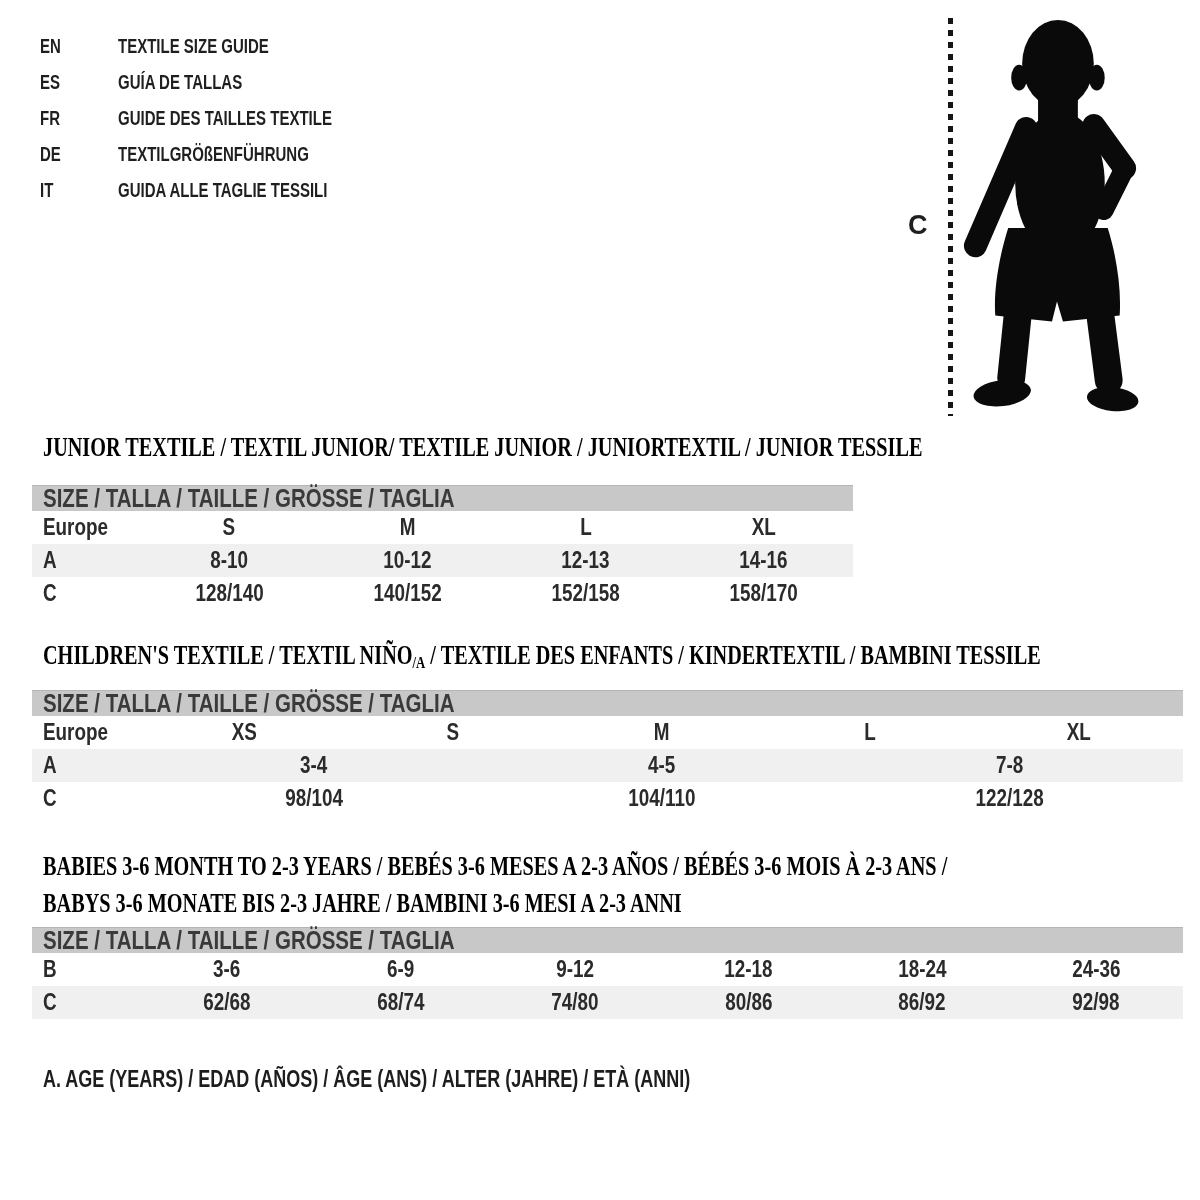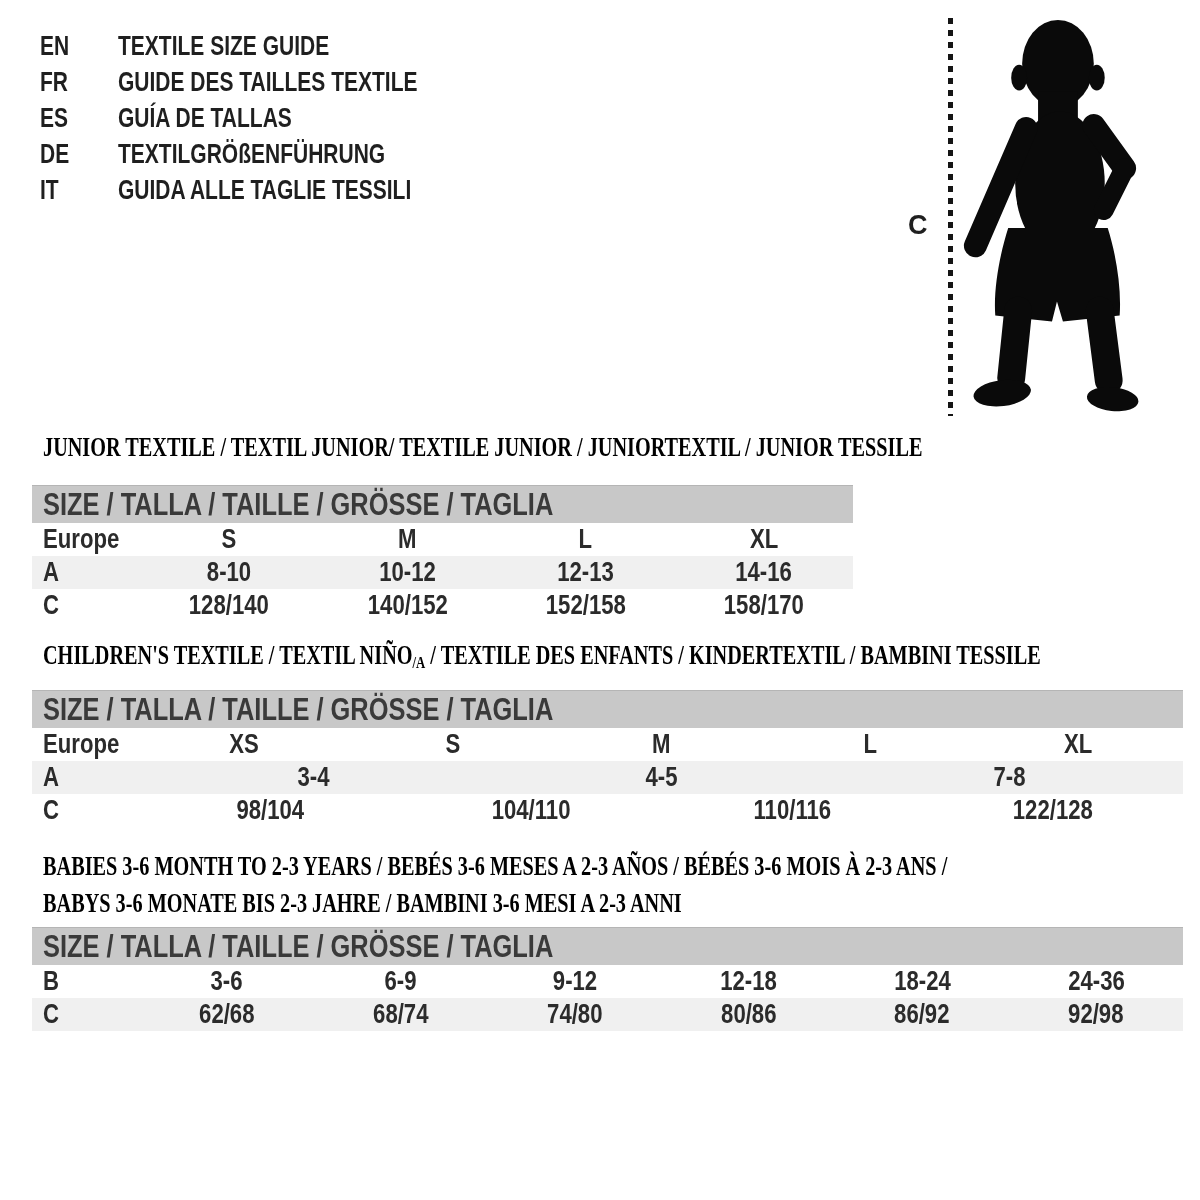--- a/index.html
+++ b/index.html
@@ -8,53 +8,53 @@
     font-family:"Liberation Sans","DejaVu Sans",sans-serif;color:#1f1f1f;
     overflow:hidden;-webkit-font-smoothing:antialiased;
   }
   .abs{position:absolute;}
   
   .cond{display:inline-block;transform:scaleX(0.75);transform-origin:0 50%;white-space:nowrap;font-weight:700;}
   .condc{display:inline-block;transform:scaleX(0.82);transform-origin:50% 50%;white-space:nowrap;font-weight:700;}
   .condl{display:inline-block;transform:scaleX(0.82);transform-origin:0 50%;white-space:nowrap;font-weight:700;}
 
   
-  .lang-row{display:flex;line-height:36px;font-size:28px;}
+  .lang-row{display:flex;line-height:36px;font-size:20px;}
   .lang-code{width:78px;flex:0 0 78px;}
   
   .sec-title{font-size:27px;line-height:27px;color:#000000;font-family:Liberation Serif, serif;}
   .sub-a{font-size:17px;position:relative;top:4px;}
   
   .size-table{position:absolute;}
-  .size-bar{height:38px;background:#c8c8c8;display:flex;align-items:flex-end;padding-left:11px;box-sizing:border-box;font-size:31px;color:#3a3a3a;border-top:1px solid #b5b5b5;}
-  .t-row{display:flex;align-items:center;height:33px;font-size:27px;color:#2b2b2b;}
+  .size-bar{height:26px;background:#c8c8c8;display:flex;align-items:center;padding-left:11px;box-sizing:border-box;font-size:25px;color:#3a3a3a;border-top:1px solid #b5b5b5;}
+  .t-row{display:flex;align-items:center;height:33px;font-size:23px;color:#2b2b2b;}
   .t-row.shaded{background:#f0f0f0;}
   .t-label{flex:0 0 108px;width:108px;padding-left:11px;box-sizing:border-box;text-align:left;}
   .t-cell{flex:1;display:flex;justify-content:center;align-items:center;text-align:center;}
   
   .note-line{font-size:24px;line-height:26px;margin-bottom:14px;color:#1d1d1d;}
   
   .dash-line{width:5px;background:repeating-linear-gradient(to bottom,#151515 0 6px,transparent 6px 12px);}
   .c-label{font-size:27px;font-weight:700;}
 </style>
 </head>
 <body>
 
 <div class="abs" style="left:40px;top:28px;">
   <div class="lang-row">
     <span class="lang-code"><span class="cond">EN</span></span>
     <span class="cond">TEXTILE SIZE GUIDE</span>
   </div>
   <div class="lang-row">
+    <span class="lang-code"><span class="cond">ES</span></span>
+    <span class="cond">GUÍA DE TALLAS</span>
+  </div>
+  <div class="lang-row">
     <span class="lang-code"><span class="cond">FR</span></span>
     <span class="cond">GUIDE DES TAILLES TEXTILE</span>
-  </div>
-  <div class="lang-row">
-    <span class="lang-code"><span class="cond">ES</span></span>
-    <span class="cond">GUÍA DE TALLAS</span>
   </div>
   <div class="lang-row">
     <span class="lang-code"><span class="cond">DE</span></span>
     <span class="cond">TEXTILGRÖßENFÜHRUNG</span>
   </div>
   <div class="lang-row">
     <span class="lang-code"><span class="cond">IT</span></span>
     <span class="cond">GUIDA ALLE TAGLIE TESSILI</span>
   </div>
 </div>
@@ -172,23 +172,20 @@
   </div>
   <div class="t-row">
     <span class="t-label"><span class="condl">C</span></span>
     <span class="t-cell">
         <span class="condc">98/104</span>
       </span>
     <span class="t-cell">
         <span class="condc">104/110</span>
       </span>
     <span class="t-cell">
-        <span class="condc">110/116</span>
-      </span>
-    <span class="t-cell">
         <span class="condc">122/128</span>
       </span>
   </div>
 </div>
 
 <div class="abs sec-title" style="left:43px;top:848px;line-height:37px;">
   <span class="cond">BABIES 3-6 MONTH TO 2-3 YEARS / BEBÉS 3-6 MESES A 2-3 AÑOS / BÉBÉS 3-6 MOIS À 2-3 ANS /</span><br>
   <span class="cond">BABYS 3-6 MONATE BIS 2-3 JAHRE / BAMBINI 3-6 MESI A 2-3 ANNI</span>
 </div>
 <div class="size-table" style="left:32px;top:927px;width:1151px;">
@@ -233,13 +230,14 @@
     <span class="t-cell">
         <span class="condc">86/92</span>
       </span>
     <span class="t-cell">
         <span class="condc">92/98</span>
       </span>
   </div>
 </div>
 
 <div class="abs" style="left:43px;top:1066px;">
+  <div class="note-line"><span class="cond">A. AGE (YEARS) / EDAD (AÑOS) / ÂGE (ANS) / ALTER (JAHRE) / ETÀ (ANNI)</span></div>
 </div>
 
 </body></html>

